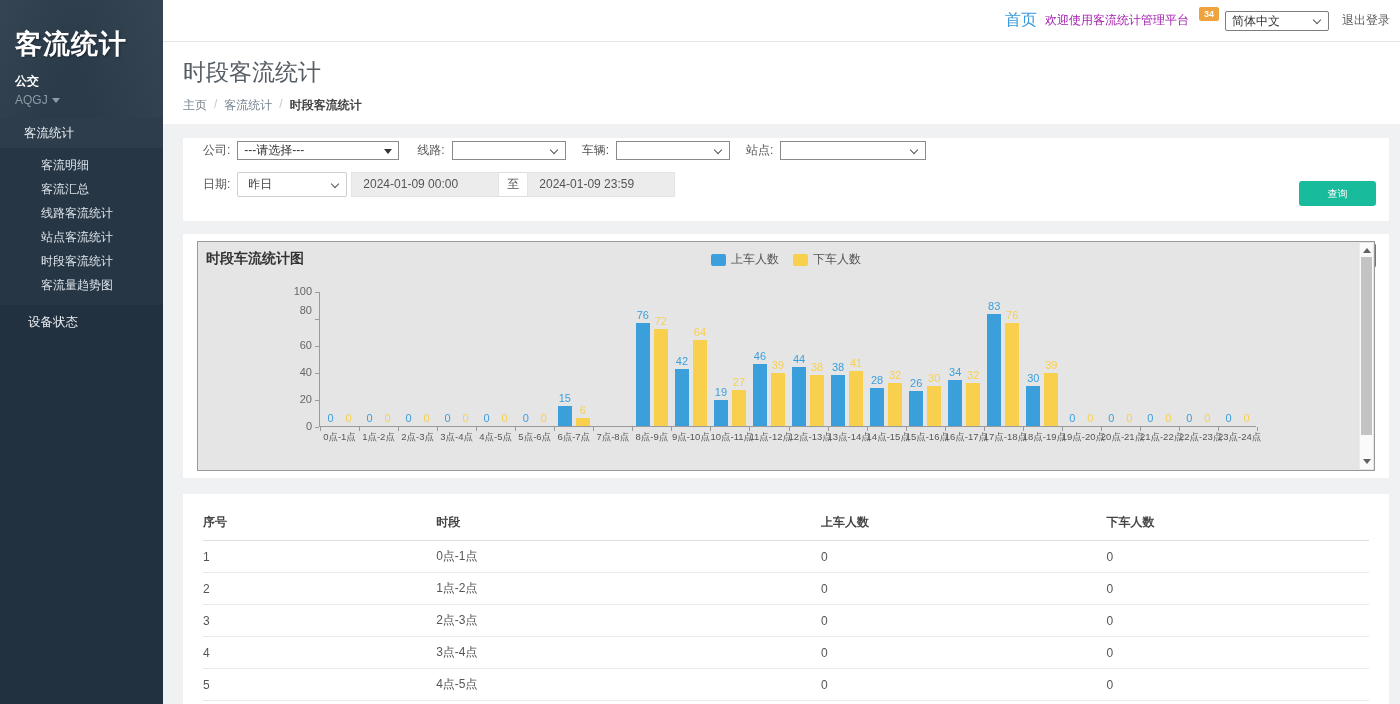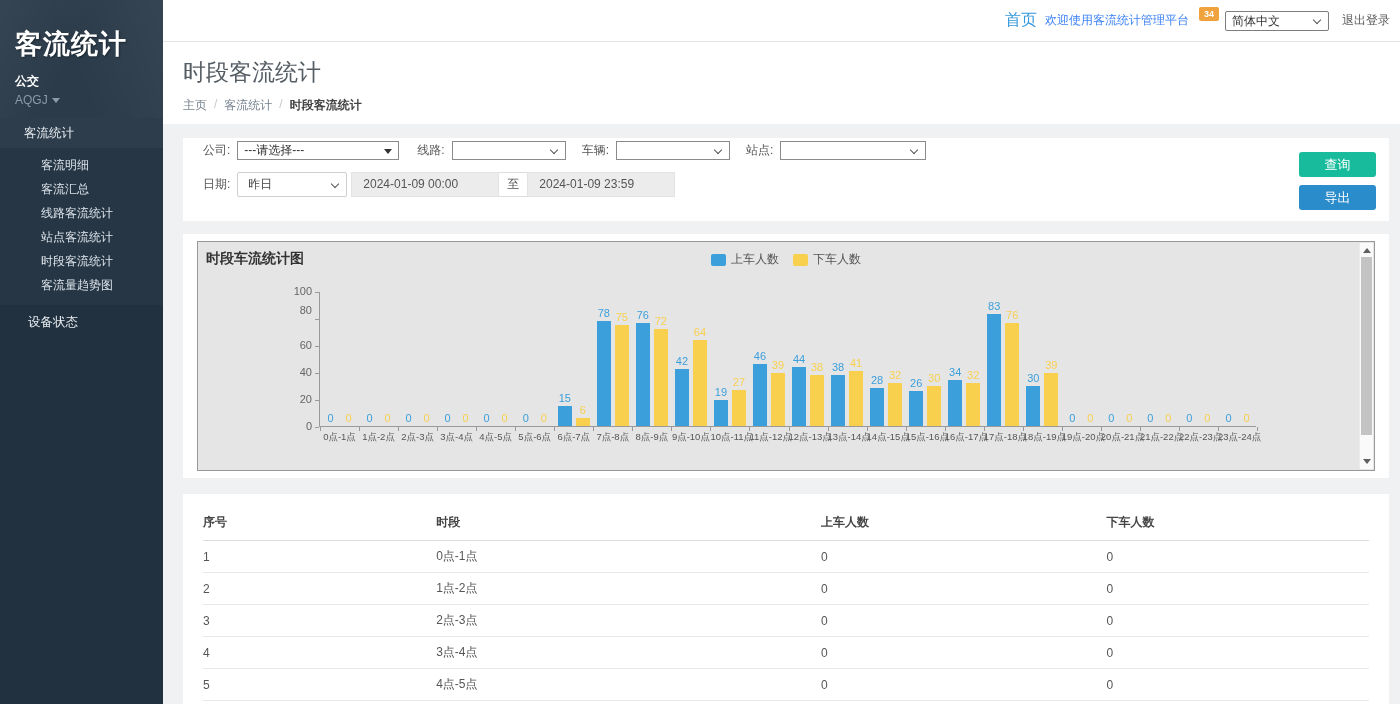--- a/index.html
+++ b/index.html
@@ -19,21 +19,21 @@
   .menu-parent { height:30px; line-height:30px; padding-left:24px; background:#2e3d4c; color:#e9eef2; font-size:12.5px; cursor:pointer; }
   .submenu { background:#273645; padding:5px 0 8px; }
   .submenu-item { height:24px; line-height:24px; padding-left:41px; color:#dde5ec; font-size:12px; cursor:pointer; }
   .menu-item { height:34px; line-height:34px; padding-left:28px; color:#e9eef2; font-size:12.5px; cursor:pointer; }
 
   
   .main { position:absolute; left:163px; top:0; width:1237px; height:704px; }
   .topbar { height:42px; background:#fff; border-bottom:1px solid #e4e4e4;
     display:flex; align-items:center; justify-content:flex-end; padding-right:6px; }
   .home-link { color:#3598dc; font-size:16px; cursor:pointer; margin-right:8px; }
-  .welcome { color:#3b82f6; font-size:12px;font-family:Liberation Serif, serif; }
+  .welcome { color:#a21caf; font-size:12px;font-family:Liberation Serif, serif; }
   .badge { background:#f0a23c; color:#fff; font-size:9px; font-weight:bold; padding:2px 5px; border-radius:2px;
     align-self:flex-start; margin:7px 6px 0 10px; }
   .lang-select { position:relative; width:104px; height:20px; background:#fff; border:1px solid #7d7d7d; border-radius:2px;
     font-size:12px; color:#333; line-height:18px; padding:0 18px 0 6px; cursor:pointer; }
   .logout { color:#5a5a5a; font-size:12px; margin-left:13px; margin-right:4px; cursor:pointer; }
 
   .page-head { background:#fff; padding:15px 0 0 20px; height:82px; }
   .page-title { font-size:23px; font-weight:400; color:#555d64; }
   .breadcrumb { margin-top:9px; font-size:12px; color:#76838f; display:flex; gap:7px; }
   .breadcrumb .sep { color:#c3c9ce; }
@@ -59,21 +59,21 @@
   .sel-vehicle { width:114px; margin-right:16px; }
   .sel-station { width:146px; }
   .date-select { position:relative; width:110px; height:25px; line-height:23px; background:#fff;
     border:1px solid #cfcfcf; border-radius:2px; font-size:12px; color:#444; padding:0 20px 0 10px; cursor:pointer; margin-right:4px; }
   .date-select .chev { top:8px; }
   .dinput { background:#ececec; border:1px solid #e3e3e3; height:25px; line-height:23px; width:148px;
     padding:0 11px; font-size:12px; color:#555; cursor:pointer; }
   .addon { background:#fff; border:1px solid #ddd; border-left:none; border-right:none; width:28px; height:25px;
     line-height:23px; text-align:center; font-size:12px; color:#555; }
   .btn-col { position:absolute; right:13px; top:14px; display:flex; flex-direction:column; gap:8px; }
-  .btn { width:77px; height:25px; border:none; border-radius:3px; color:#fff; font-size:13px; cursor:pointer; }
+  .btn { width:77px; height:25px; border:none; border-radius:3px; color:#fff; font-size:10px; cursor:pointer;margin-top:29px; }
   .btn-query  { background:#18bc9c; }
   .btn-export { background:#2b8ccc; }
 
   
   .chart-outer { height:244px; padding:7px 14px; margin-bottom:16px; }
   .chart-box { position:relative; height:230px; border:1px solid #999; background:#e5e5e5; }
   .chart-title { position:absolute; left:8px; top:8px; font-size:14px; font-weight:bold; color:#333; }
   .chart-legend { position:absolute; top:9px; left:50%; transform:translateX(-50%); display:flex; gap:14px; }
   .legend-item { display:flex; align-items:center; gap:5px; font-size:12px; color:#555; cursor:pointer; }
   .legend-swatch { width:15px; height:12px; border-radius:2px; display:inline-block; }
@@ -295,28 +295,20 @@
             <div class="xlab" style="left: 195.208px; width: 39.0417px;">5点-6点</div>
             <div class="bar-group" style="left: 234.25px; width: 39.0417px;">
               <div class="bar" style="height: 20.25px; background: rgb(59, 159, 220);">
                 <span class="bar-val" style="color: rgb(59, 159, 220);">15</span>
               </div>
               <div class="bar" style="height: 8.1px; background: rgb(248, 208, 78);">
                 <span class="bar-val" style="color: rgb(248, 208, 78);">6</span>
               </div>
             </div>
             <div class="xlab" style="left: 234.25px; width: 39.0417px;">6点-7点</div>
-            <div class="bar-group" style="left: 273.292px; width: 39.0417px;">
-              <div class="bar" style="height: 105.3px; background: rgb(59, 159, 220);">
-                <span class="bar-val" style="color: rgb(59, 159, 220);">78</span>
-              </div>
-              <div class="bar" style="height: 101.25px; background: rgb(248, 208, 78);">
-                <span class="bar-val" style="color: rgb(248, 208, 78);">75</span>
-              </div>
-            </div>
             <div class="xlab" style="left: 273.292px; width: 39.0417px;">7点-8点</div>
             <div class="bar-group" style="left: 312.333px; width: 39.0417px;">
               <div class="bar" style="height: 102.6px; background: rgb(59, 159, 220);">
                 <span class="bar-val" style="color: rgb(59, 159, 220);">76</span>
               </div>
               <div class="bar" style="height: 97.2px; background: rgb(248, 208, 78);">
                 <span class="bar-val" style="color: rgb(248, 208, 78);">72</span>
               </div>
             </div>
             <div class="xlab" style="left: 312.333px; width: 39.0417px;">8点-9点</div>

